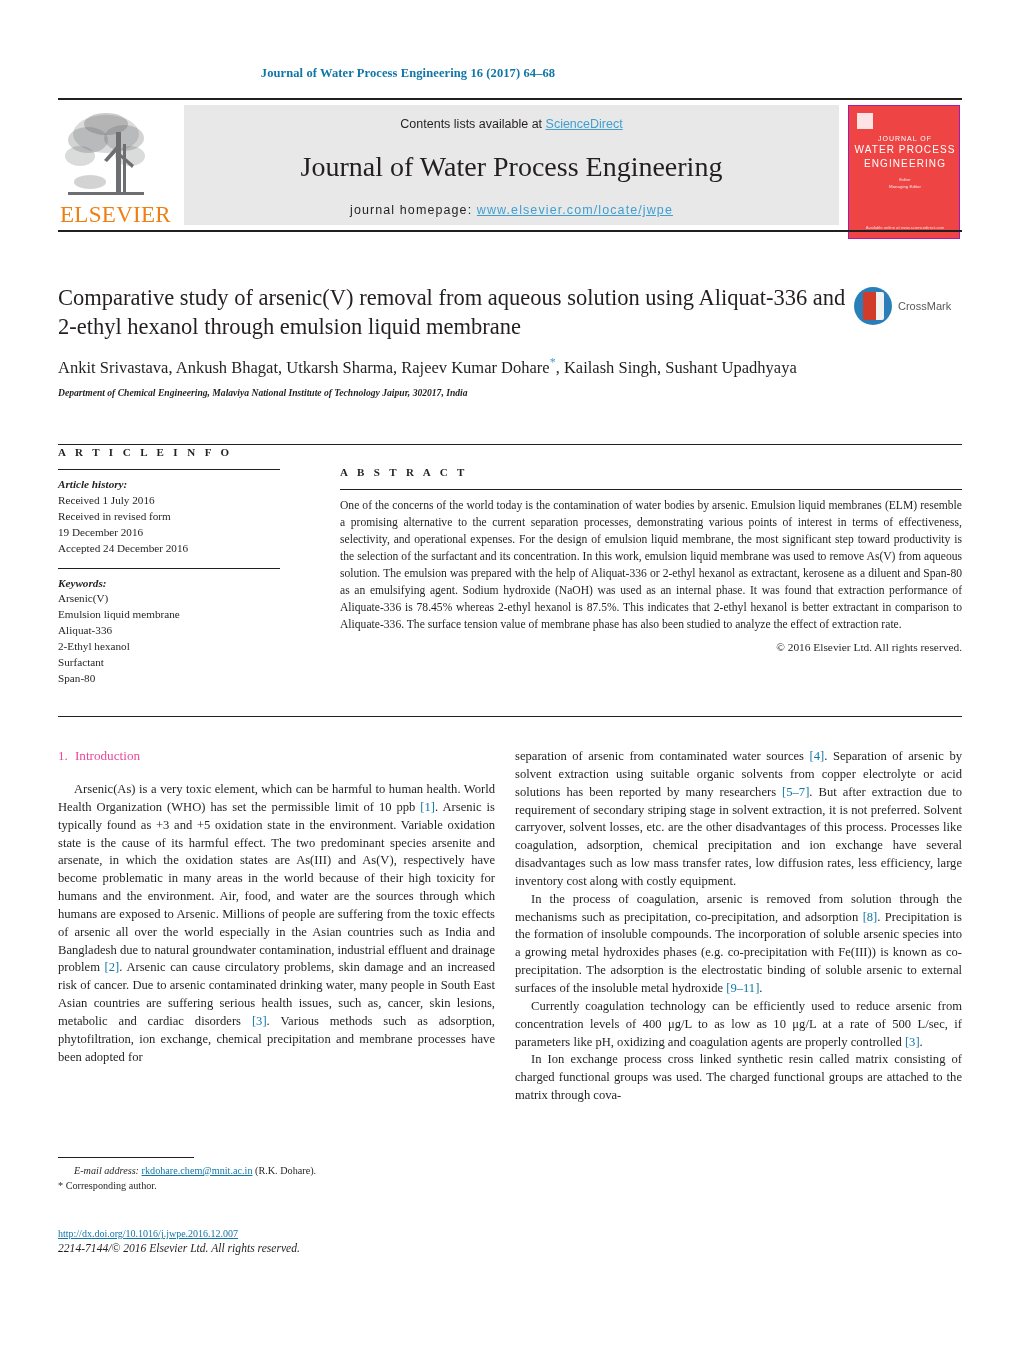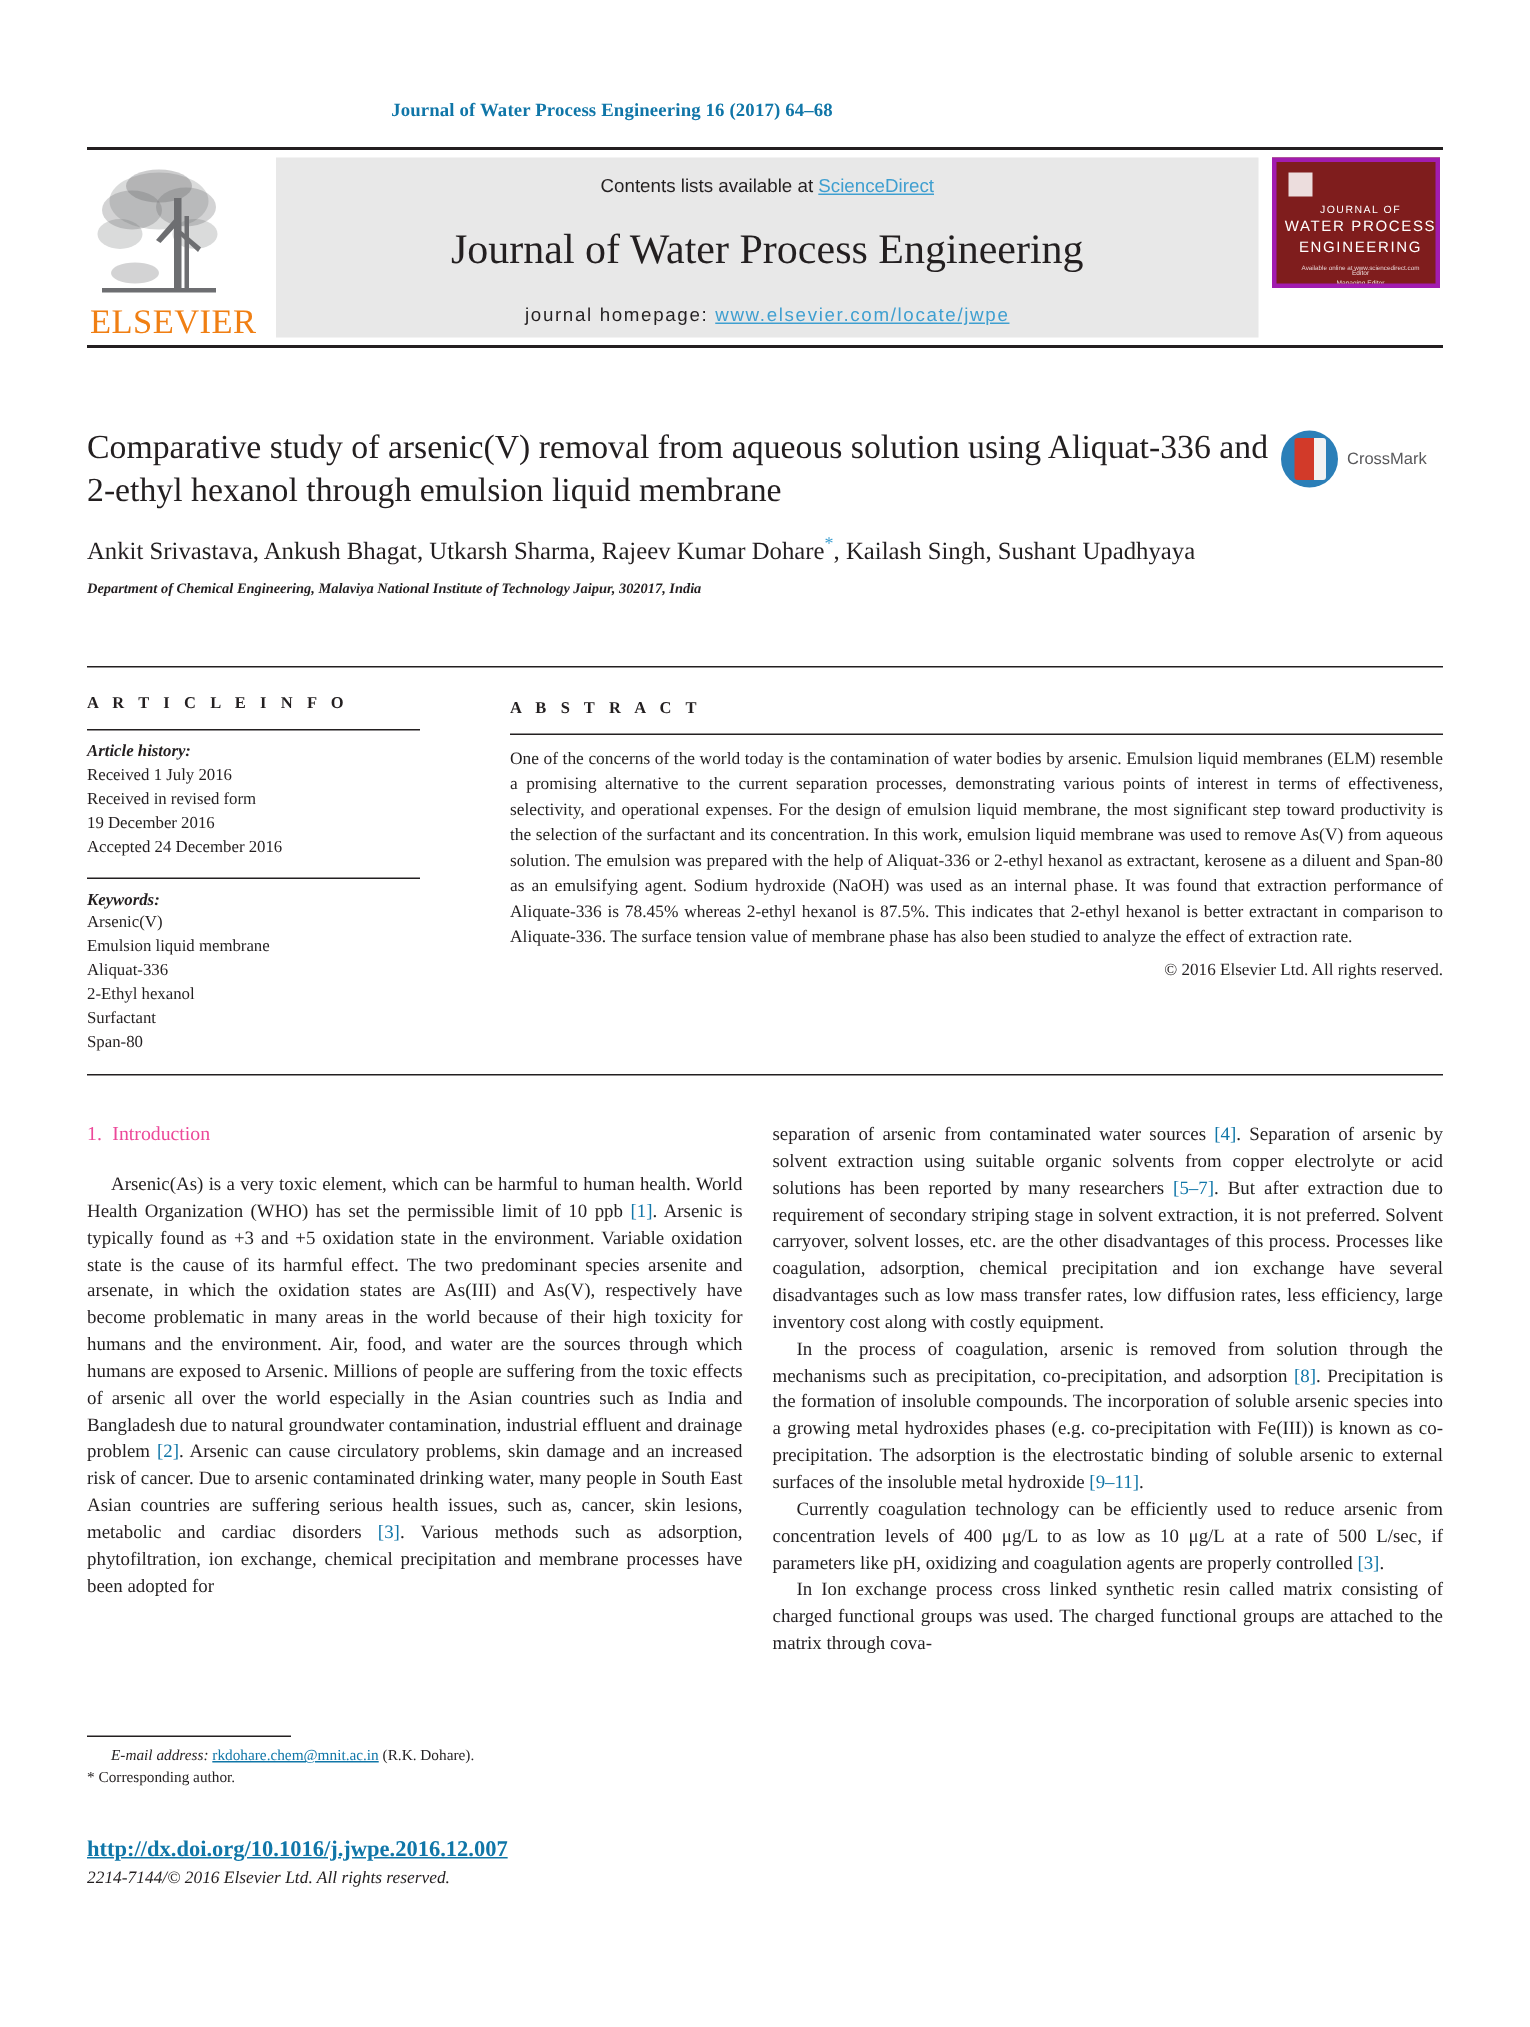--- a/index.html
+++ b/index.html
@@ -110,23 +110,23 @@
     letter-spacing: 1.1px;
     color: #231f20;
   }
   .homepage-line .url {
     color: #3f9fd0;
   }
   .journal-cover {
     position: absolute;
     left: 790px; top: 7px;
     width: 112px;
-    height: 87px;
-    background: #7f1d1d;
-    border: 3px solid #a21caf;
+    height: 134px;
+    background: #ef4444;
+    border: 1px solid #a21caf;
     box-sizing: border-box;
     overflow: hidden;
   }
   .cover-icon {
     position: absolute;
     left: 8px; top: 7px;
     width: 16px; height: 16px;
     background: #ffffff;
     opacity: 0.85;
   }
@@ -246,21 +246,21 @@
   }
   .col-head {
     font-family: "Liberation Serif", serif;
     font-weight: bold;
     font-size: 11px;
     letter-spacing: 3.4px;
     color: #231f20;
   }
   .article-info {
     position: absolute;
-    left: 58px; top: 463px;
+    left: 58px; top: 446px;
     width: 250px;
   }
   .ai-rule {
     width: 222px;
     height: 1px;
     background: #231f20;
     margin: 11px 0 7px 0;
   }
   .ai-body {
     font-family: "Liberation Serif", serif;
@@ -351,22 +351,22 @@
   }
   .fn-line .em { font-style: italic; }
   .fn-line .mail { color: #1076a8; }
   .footer {
     position: absolute;
     left: 58px; top: 1223px;
     width: 500px;
   }
   .doi {
     font-family: "Liberation Serif", serif;
-    font-weight: bold;
-    font-size: 15px;
+    font-weight: normal;
+    font-size: 10px;
     color: #1076a8;
     line-height: 1.42;
     margin-top: 12px;
   }
   .issn {
     font-family: "Liberation Serif", serif;
     font-size: 11.6px;
     color: #231f20;
     line-height: 1.42;
     font-style: italic;

